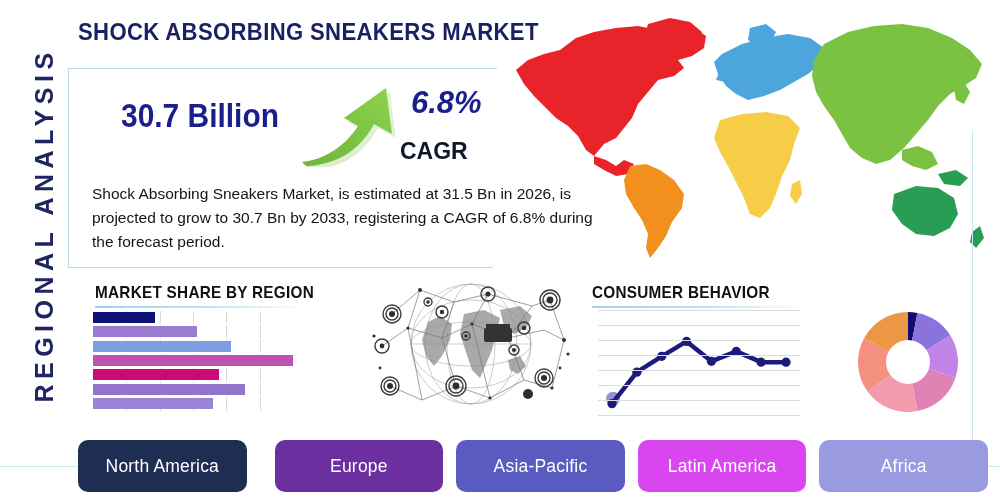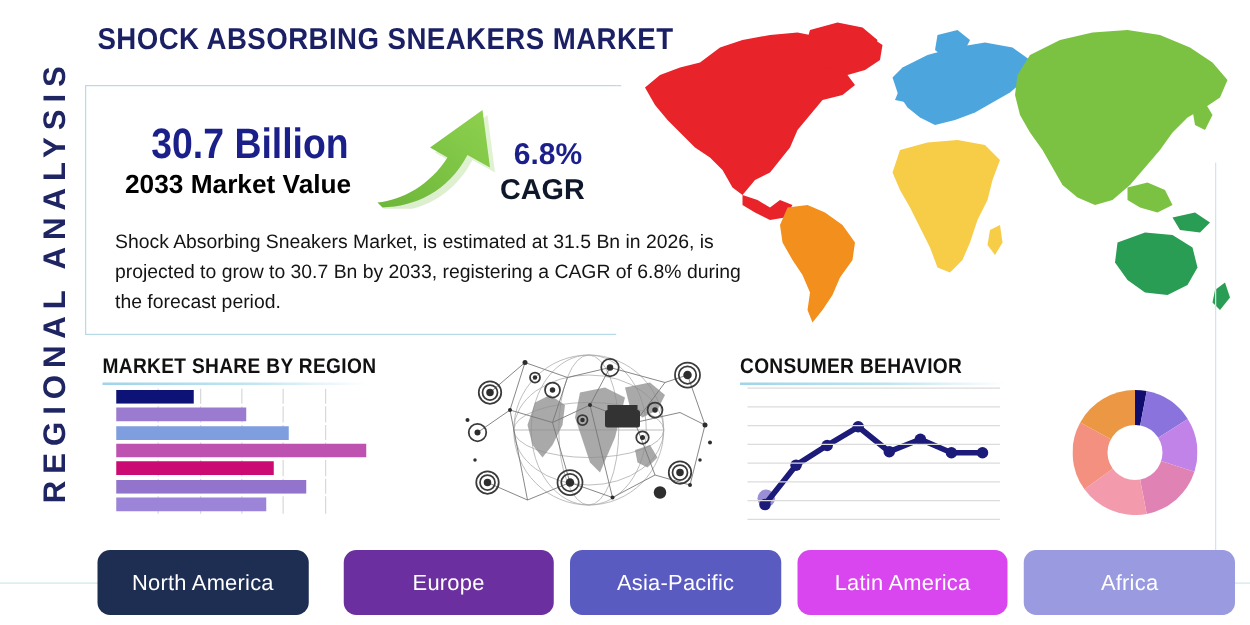--- a/index.html
+++ b/index.html
@@ -55,23 +55,24 @@
     font-size:34px; font-weight:700; color:#1b1f8a;
     transform:scaleX(0.88); transform-origin:left center;
     white-space:nowrap;
   }
   .hero-caption {
     position:absolute; left:100px; top:136px;
     font-size:21px; font-weight:700; color:#000;
     white-space:nowrap;
   }
   .hero-cagr {
-    position:absolute; left:411px; top:110px;
-    font-size:24px; font-weight:700; color:#1b1f8a;
-    white-space:nowrap;
+    position:absolute; left:411px; top:85px;
+    font-size:31px; font-weight:700; color:#1b1f8a;
+    white-space:nowrap;
+    font-style:italic;
   }
   .hero-cagr-label {
     position:absolute; left:400px; top:138px;
     font-size:23px; font-weight:700; color:#0f172a;
     white-space:nowrap;
   }
   .arrow-wrap { position:absolute; left:300px; top:82px; width:110px; height:85px; }
 
   
   .body-text {
@@ -85,21 +86,21 @@
   .sec-title {
     font-size:17px; font-weight:700; color:#111;
     letter-spacing:0.3px;
     transform:scaleX(0.90); transform-origin:left center;
     white-space:nowrap;
   }
   .sec-rule {
     margin-top:3px; height:2px;
     background:linear-gradient(to right,#9fd4ea 0%,#bfe4f2 55%,#ffffff 100%);
   }
-  #sec-share { left:82px; top:283px; width:212px; }
+  #sec-share { left:95px; top:283px; width:212px; }
   #sec-behavior { left:592px; top:283px; width:212px; }
 
   
   .barchart { position:absolute; left:93px; top:311px; width:200px; height:100px; }
   .bc-grid { position:absolute; inset:0; }
   .bc-grid i {
     position:absolute; top:0; bottom:0; width:1px; background:#d9d9d9;
   }
   .bars { position:absolute; inset:0; }
   .bar { position:absolute; left:0; height:11px; }
@@ -140,21 +141,20 @@
 <div id="stage">
 
   <div class="vlabel">REGIONAL ANALYSIS</div>
 
   <div class="title">SHOCK ABSORBING SNEAKERS MARKET</div>
 
   <div class="panel"></div>
   <div class="panel-top-extend"></div>
 
   <div class="hero-value">30.7 Billion</div>
-  <div class="hero-caption">2033 Market Value</div>
   <div class="hero-cagr">6.8%</div>
   <div class="hero-cagr-label">CAGR</div>
 
   <div class="arrow-wrap">
     <svg width="110" height="85" viewBox="0 0 110 85">
       <defs>
         <linearGradient id="agrad" x1="0" y1="1" x2="1" y2="0">
           <stop offset="0%" stop-color="#6cb63a"></stop>
           <stop offset="100%" stop-color="#8ed14e"></stop>
         </linearGradient>

